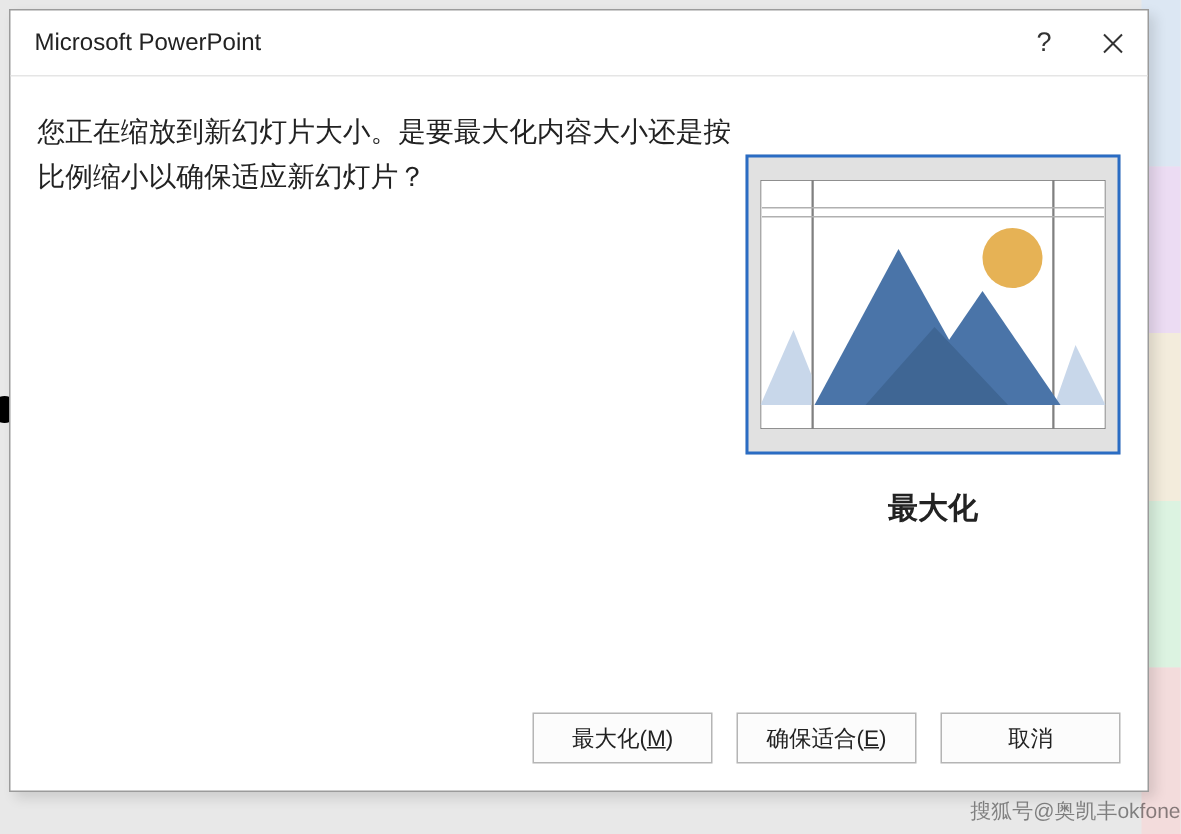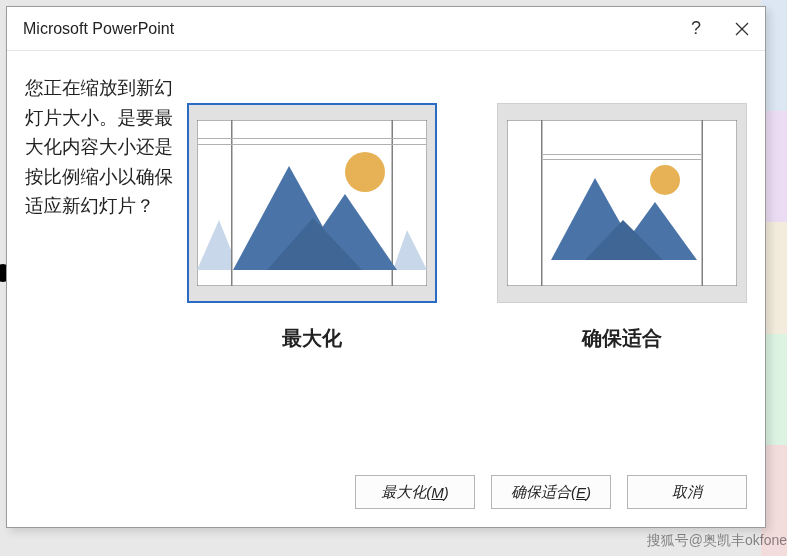--- a/index.html
+++ b/index.html
@@ -111,21 +111,20 @@
     min-width: 120px;
     height: 34px;
     background: #fcfcfc;
     border: 1px solid #b5b5b5;
     font-size: 15px;
     color: #222;
     display: flex;
     align-items: center;
     justify-content: center;
     cursor: default;
-    font-style: italic;
   }
   .watermark {
     position: absolute;
     left: 0; right: 0; bottom: 6px;
     text-align: right;
     font-size: 14px;
     color: rgba(0,0,0,.45);
     font-family: "SimSun","Microsoft YaHei",sans-serif;
   }
   .underline { text-decoration: underline; }
@@ -183,38 +182,20 @@
             <circle cx="168" cy="52" r="20" fill="#e6b255"></circle>
 
             <polygon points="36,150 92,46 150,150" fill="#4a74a8"></polygon>
             <polygon points="96,150 148,74 200,150" fill="#4a74a8"></polygon>
             <polygon points="70,150 116,98 165,150" fill="#3f6694"></polygon>
           </svg>
         </div>
         <div class="opt-label">最大化</div>
       </div>
 
-      <div class="option">
-        <div class="thumb">
-          <svg width="230" height="166" viewBox="0 0 230 166">
-            <rect x="0" y="0" width="230" height="166" fill="#ffffff" stroke="#6b6b6b" stroke-width="1"></rect>
-            <rect x="34" y="0" width="1.5" height="166" fill="#808080"></rect>
-            <rect x="194.5" y="0" width="1.5" height="166" fill="#808080"></rect>
-            <rect x="36" y="34" width="158" height="1" fill="#b0b0b0"></rect>
-            <rect x="36" y="39" width="158" height="1" fill="#b0b0b0"></rect>
-
-            <circle cx="158" cy="60" r="15" fill="#e6b255"></circle>
-
-            <polygon points="44,140 88,58 134,140" fill="#4a74a8"></polygon>
-            <polygon points="106,140 148,82 190,140" fill="#4a74a8"></polygon>
-            <polygon points="78,140 116,100 156,140" fill="#3f6694"></polygon>
-          </svg>
-        </div>
-        <div class="opt-label">确保适合</div>
-      </div>
 
     </div>
   </div>
 
   <div class="buttons">
     <div class="btn">
       <span>最大化(</span>
         <span class="underline">M</span>
         <span>)</span>
     </div>

